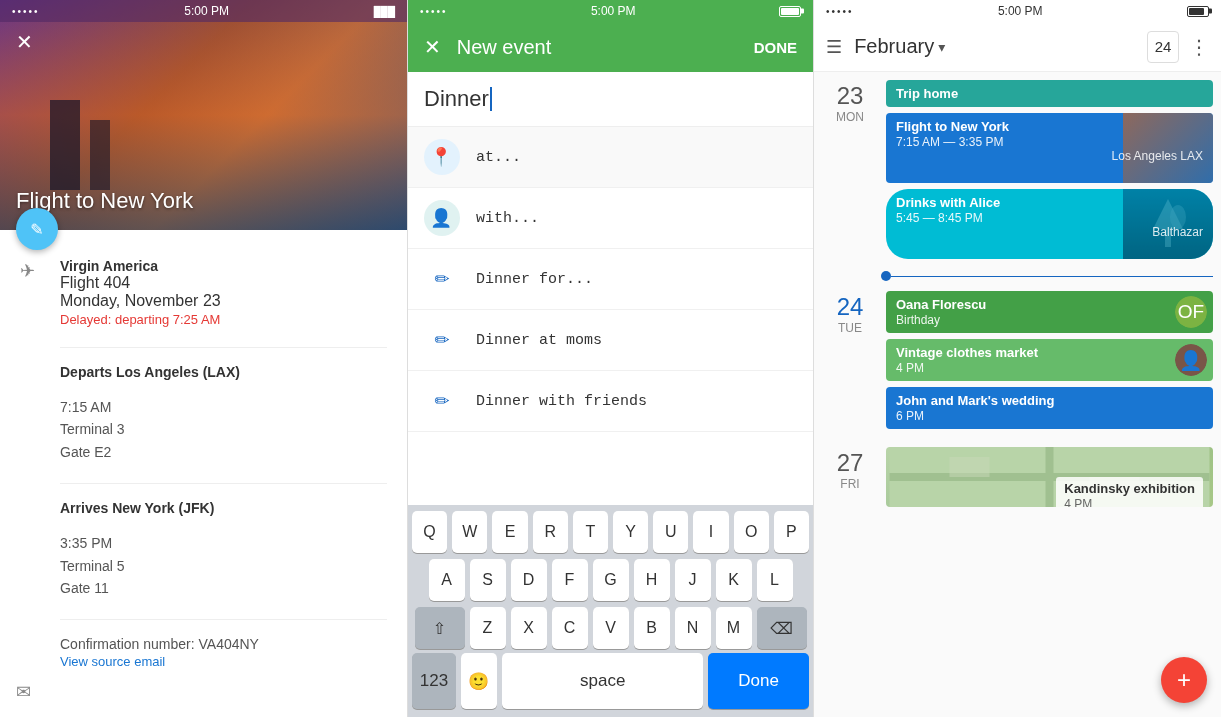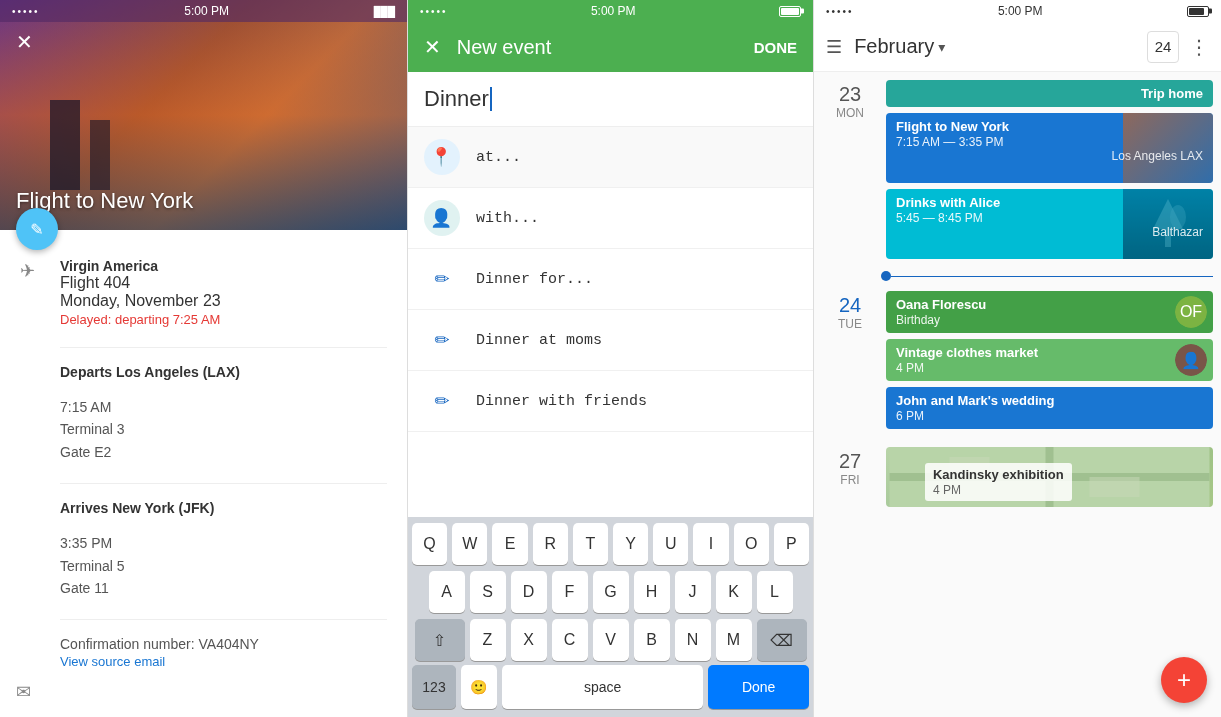--- a/index.html
+++ b/index.html
@@ -259,21 +259,21 @@
     .p2-key.dark { background: #adb5bd; color: #333; }
     .p2-key.blue-key { background: #007aff; color: #fff; flex: 2.5; max-width: 120px; }
     .p2-key.space { flex: 5; max-width: 220px; }
     .p2-key.emoji { font-size: 20px; }
     .p2-kb-bottom {
       display: flex;
       padding: 4px 4px 8px;
       gap: 5px;
       align-items: center;
     }
-    .p2-kb-bottom .p2-key { height: 44px; font-size: 14px; }
+    .p2-kb-bottom .p2-key { height: 56px; font-size: 17px; }
 
     
     .panel3 {
       width: 407px;
       height: 717px;
       background: #fff;
       display: flex;
       flex-direction: column;
       overflow: hidden;
     }
@@ -321,37 +321,37 @@
     .p3-day-row {
       display: flex;
       padding: 8px 0 4px 0;
     }
     .p3-day-label {
       width: 72px;
       flex-shrink: 0;
       text-align: center;
       padding-top: 4px;
     }
-    .p3-day-num { font-size: 20px; color: #555; line-height: 1; }
+    .p3-day-num { font-size: 24px; color: #555; line-height: 1; }
     .p3-day-name { font-size: 12px; color: #888; text-transform: uppercase; margin-top: 2px; }
     .p3-day-num.today { color: #1565c0; }
     .p3-events { flex: 1; padding-right: 8px; }
     .p3-event {
       border-radius: 4px;
       padding: 6px 10px;
       margin-bottom: 6px;
       color: #fff;
       font-size: 13px;
       font-weight: 500;
       overflow: hidden;
       position: relative;
     }
-    .p3-event.teal { background: #26a69a; text-align: right; }
+    .p3-event.teal { background: #26a69a; }
     .p3-event.blue { background: #1976d2; }
-    .p3-event.cyan { background: #00bcd4; }
+    .p3-event.cyan { background: #00bcd4; border-radius: 22px; }
     .p3-event.green { background: #43a047; }
     .p3-event.light-green { background: #66bb6a; }
     .p3-event-title { font-weight: 600; font-size: 13px; }
     .p3-event-time { font-size: 12px; opacity: 0.9; margin-top: 1px; }
     .p3-event-loc { font-size: 12px; opacity: 0.85; text-align: right; }
     .p3-event-img {
       position: absolute;
       right: 0; top: 0; bottom: 0;
       width: 90px;
       background: linear-gradient(135deg, #c0622a 0%, #3a6a9a 100%);
@@ -366,21 +366,21 @@
       top: 50%; transform: translateY(-50%);
       width: 32px; height: 32px;
       border-radius: 50%;
       overflow: hidden;
     }
     .p3-avatar-circle {
       width: 32px; height: 32px;
       border-radius: 50%;
       background: #bbb;
       display: flex; align-items: center; justify-content: center;
-      font-size: 16px;
+      font-size: 19px;
       color: #fff;
     }
     .p3-today-line {
       display: flex;
       align-items: center;
       margin: 2px 0;
     }
     .p3-today-dot {
       width: 10px; height: 10px;
       border-radius: 50%;
@@ -389,20 +389,21 @@
       flex-shrink: 0;
     }
     .p3-today-hr { flex: 1; height: 1px; background: #1565c0; margin-right: 8px; }
     .p3-map-bg {
       height: 60px;
       background: linear-gradient(135deg, #b8d4a8 0%, #8ab580 50%, #a8c888 100%);
       position: relative;
       display: flex;
       align-items: flex-end;
       padding: 6px 10px;
+      flex-direction: column;
     }
     .p3-fab {
       position: absolute;
       bottom: 14px; right: 14px;
       width: 46px; height: 46px;
       border-radius: 50%;
       background: #f44336;
       display: flex; align-items: center; justify-content: center;
       color: #fff;
       font-size: 24px;

